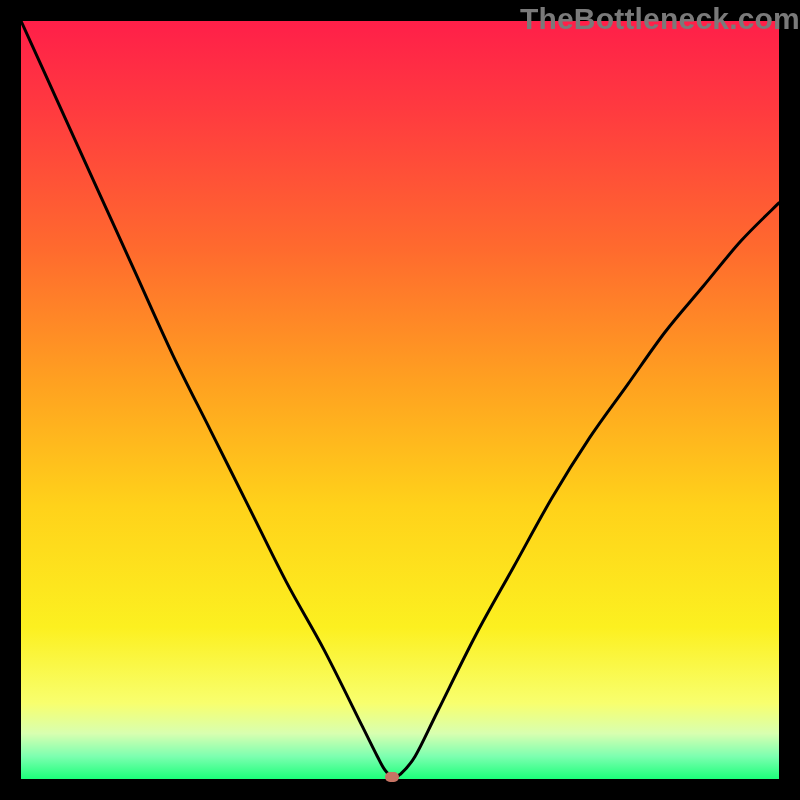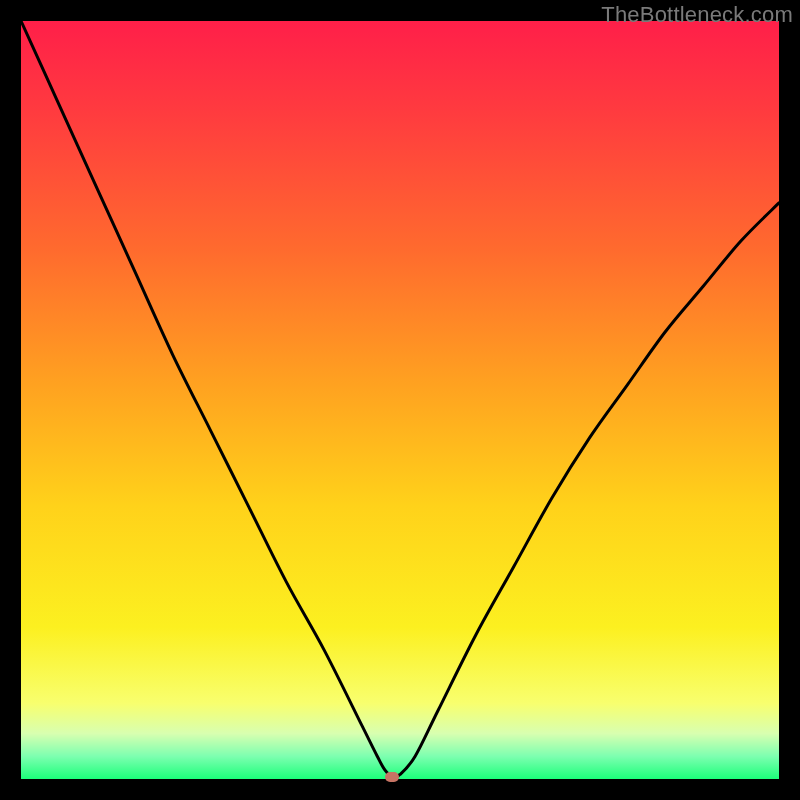--- a/index.html
+++ b/index.html
@@ -36,24 +36,24 @@
       #fcf020 80%,
       #f8ff6e 90%,
       #d8ffb0 94%,
       #7dffb0 97%,
       #1cff7a 100%
     );
   }
   .watermark {
     position: absolute;
     top: 2px;
-    right: 7px;
+    right: 0;
     color: #7a7a7a;
-    font-size: 22px;
-    font-weight: 400;
+    font-size: 30px;
+    font-weight: 700;
     letter-spacing: 0.2px;
     z-index: 5;
   }
   svg.curve {
     position: absolute;
     left: 0;
     top: 0;
     width: 758px;
     height: 758px;
     z-index: 3;

